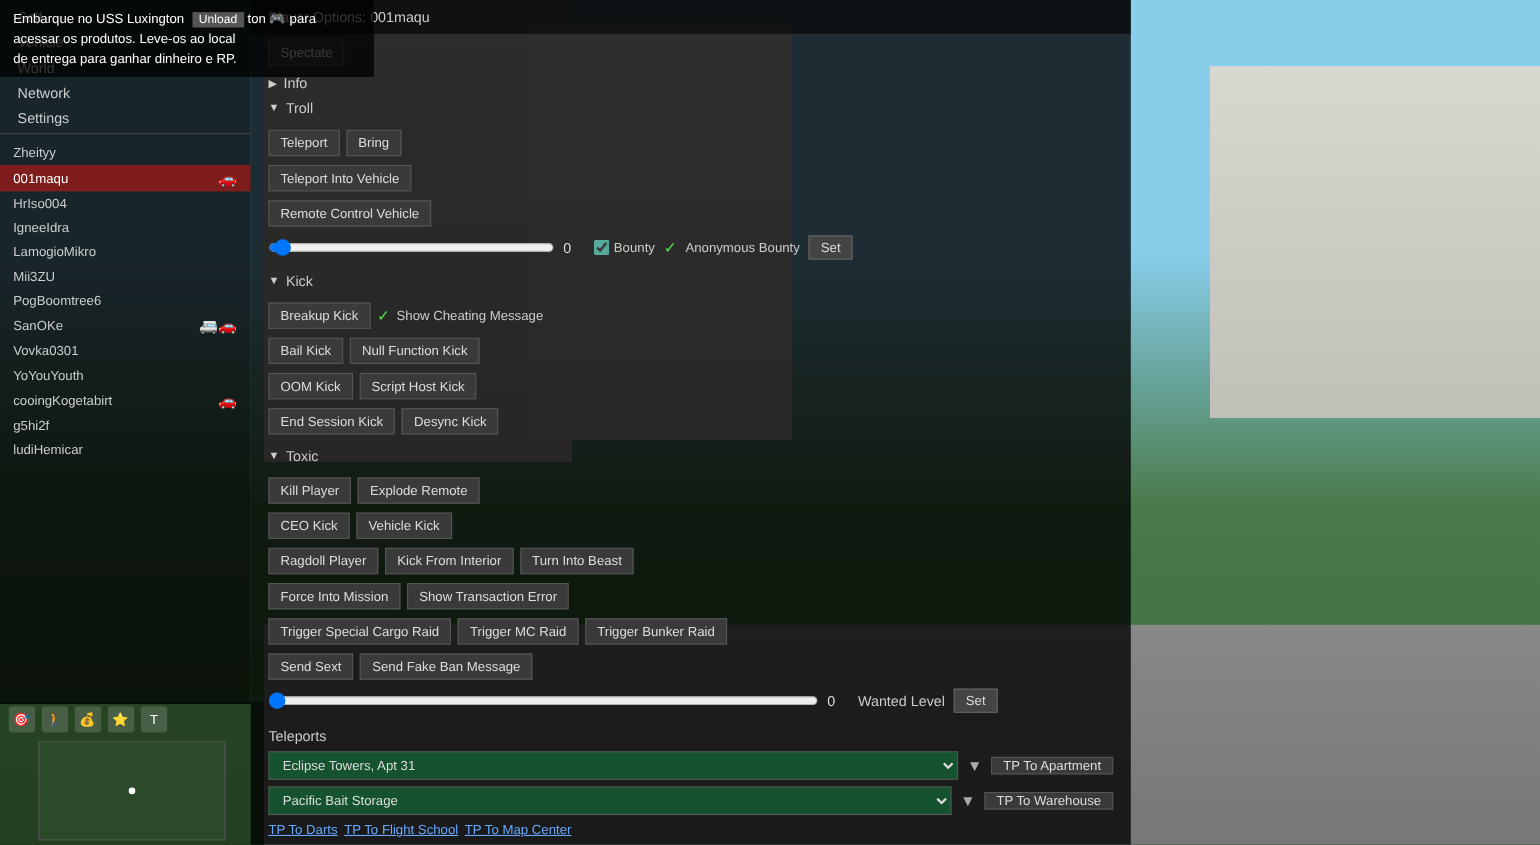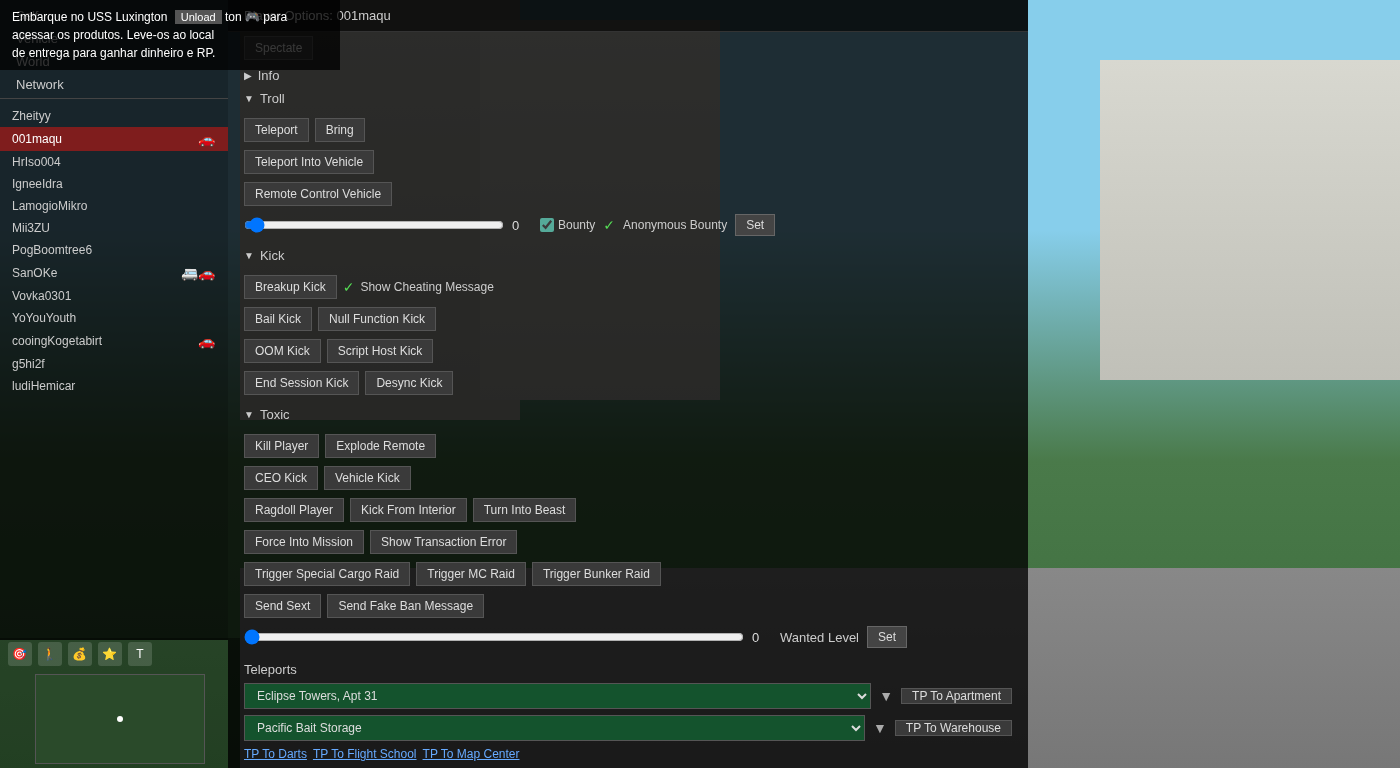--- a/index.html
+++ b/index.html
@@ -317,20 +317,21 @@
   <div>acessar os produtos. Leve-os ao local</div>
   <div>de entrega para ganhar dinheiro e RP.</div>
 </div>
 
 <div class="sidebar">
   <div class="sidebar-menu">
     <div class="sidebar-menu-item">Self</div>
     <div class="sidebar-menu-item">Vehicle</div>
     <div class="sidebar-menu-item">World</div>
     <div class="sidebar-menu-item">Network</div>
+    <div class="sidebar-menu-item">Settings</div>
     <div class="sidebar-divider"></div>
   </div>
   <div class="player-list">
     <div class="player-item">
       <span>Zheityy</span>
     </div>
     <div class="player-item selected">
       <span>001maqu</span>
       <span class="player-icon">🚗</span>
     </div>

